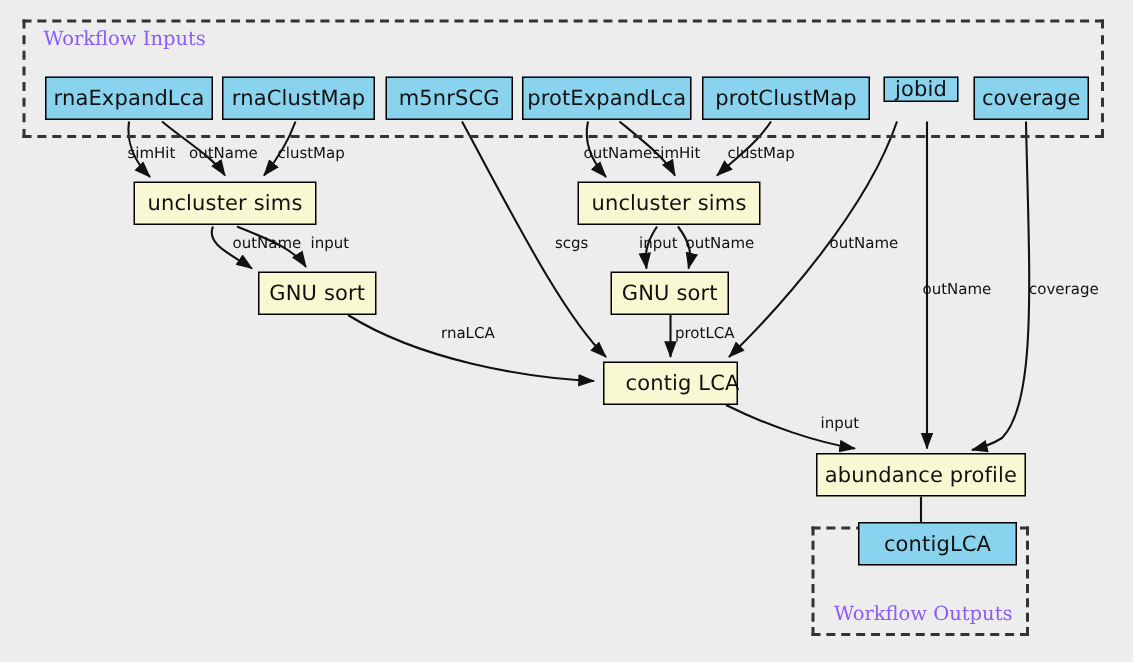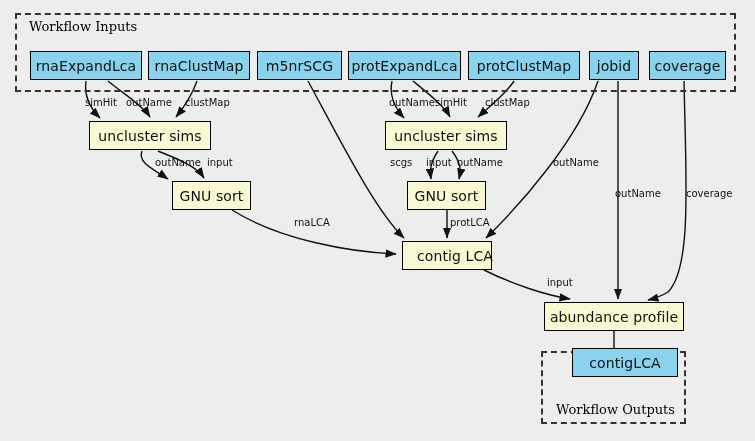--- a/index.html
+++ b/index.html
@@ -26,21 +26,21 @@
   .cluster {
     position: absolute;
     border: 2px dashed #333333;
     background: transparent;
     box-sizing: border-box;
   }
   .cluster-label {
     position: absolute;
     font-family: "DejaVu Serif", serif;
     font-size: 13px;
-    color: #000000;
+    color: #8b5cf6;
     white-space: nowrap;
   }
   .node {
     position: absolute;
     box-sizing: border-box;
     border: 1.5px solid #000000;
     display: flex;
     align-items: center;
     justify-content: center;
     font-size: 14px;
@@ -124,21 +124,21 @@
   </div>
   <div class="node input" style="left:257px; top:51px; width:85px; height:29px;">
     <span>m5nrSCG</span>
   </div>
   <div class="node input" style="left:348px; top:51px; width:113px; height:29px;">
     <span>protExpandLca</span>
   </div>
   <div class="node input" style="left:468px; top:51px; width:112px; height:29px;">
     <span>protClustMap</span>
   </div>
-  <div class="node input" style="left:589px; top:51px; width:50px; height:29px;">
+  <div class="node input" style="left:589px; top:51px; width:50px; height:17px;">
     <span>jobid</span>
   </div>
   <div class="node input" style="left:649px; top:51px; width:77px; height:29px;">
     <span>coverage</span>
   </div>
 
   <div class="node process" style="left:89px; top:121px; width:122px; height:29px;">
     <span>uncluster sims</span>
   </div>
   <div class="node process" style="left:172px; top:181px; width:79px; height:29px;">
@@ -162,21 +162,21 @@
     <span>contigLCA</span>
   </div>
   <div class="cluster-label" style="left:556px; top:402px;">Workflow Outputs</div>
 
   <div class="edge-label" style="left:85px; top:97px;">simHit</div>
   <div class="edge-label" style="left:126px; top:97px;">outName</div>
   <div class="edge-label" style="left:185px; top:97px;">clustMap</div>
   <div class="edge-label" style="left:155px; top:157px;">outName</div>
   <div class="edge-label" style="left:207px; top:157px;">input</div>
   <div class="edge-label" style="left:294px; top:217px;">rnaLCA</div>
-  <div class="edge-label" style="left:390px; top:157px;">scgs</div>
+  <div class="edge-label" style="left:370px; top:157px;">scgs</div>
   <div class="edge-label" style="left:389px; top:97px;">outName</div>
   <div class="edge-label" style="left:435px; top:97px;">simHit</div>
   <div class="edge-label" style="left:485px; top:97px;">clustMap</div>
   <div class="edge-label" style="left:426px; top:157px;">input</div>
   <div class="edge-label" style="left:457px; top:157px;">outName</div>
   <div class="edge-label" style="left:450px; top:217px;">protLCA</div>
   <div class="edge-label" style="left:553px; top:157px;">outName</div>
   <div class="edge-label" style="left:547px; top:277px;">input</div>
   <div class="edge-label" style="left:615px; top:188px;">outName</div>
   <div class="edge-label" style="left:686px; top:188px;">coverage</div>

